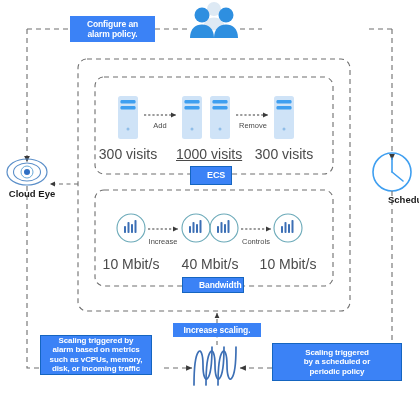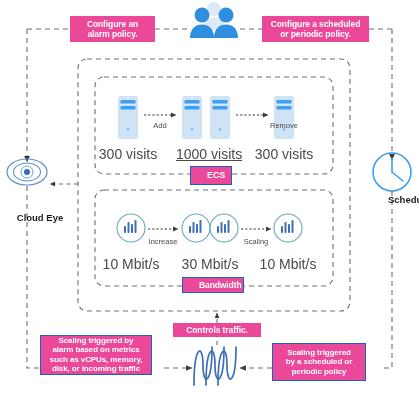--- a/index.html
+++ b/index.html
@@ -9,38 +9,38 @@
     font-family:"Liberation Sans", sans-serif;
     overflow:hidden;
     position:relative;
   }
   #stage{position:absolute;left:0;top:0;width:419px;height:397px;}
   #svg-layer{position:absolute;left:0;top:0;width:419px;height:397px;pointer-events:none;}
 
   
   .chip{
     position:absolute;
-    background:#ec4899;
+    background:#3b82f6;
     color:#ffffff;
     font-weight:bold;
     text-align:center;
     line-height:1.18;
     letter-spacing:-0.1px;
     box-sizing:border-box;
     white-space:pre-line;
   }
   .chip-bordered{border:1px solid #1565c0;}
 
   #chip-alarm-policy{left:70px;top:16px;width:85px;padding:3px 2px;font-size:8.5px;}
   #chip-sched-policy{left:262px;top:16px;width:107px;padding:3px 2px;font-size:8.5px;}
   #chip-ecs{left:190px;top:166px;width:42px;padding:3px 16px;font-size:9px;}
   #chip-bandwidth{left:182px;top:277px;width:62px;padding:2px 16px;font-size:8.5px;}
   #chip-controls-scaling{left:173px;top:323px;width:88px;padding:2px 0;font-size:8.5px;}
   #chip-alarm-trigger{left:40px;top:335px;width:112px;padding:0 3px;font-size:8px;}
-  #chip-sched-trigger{left:272px;top:343px;width:94px;padding:4px 3px;font-size:8px;}
+  #chip-sched-trigger{left:272px;top:343px;width:130px;padding:4px 3px;font-size:8px;}
 
   
   .cap{
     position:absolute;
     color:#4a4a4a;
     font-size:14px;
     text-align:center;
     white-space:nowrap;
   }
   .cap-dark{color:#1a1a1a;font-weight:bold;font-size:9.5px;}
@@ -199,46 +199,44 @@
 
     <g stroke="#6e6e6e" stroke-width="1.1" fill="none" stroke-dasharray="5,4">
       <path d="M392,191 L392,368 L382,368"></path>
       <path d="M272,368 L240,368" marker-end="url(#arw)"></path>
     </g>
   </svg>
 
   <div class="chip" id="chip-alarm-policy">Configure an
 alarm policy.</div>
 
-  <div class="chip" id="chip-sched-policy">Configure a scheduled
-or periodic policy.</div>
-
-  <div class="cap cap-dark" style="left:12px;top:188px;width:56px;margin-top:24px;">Cloud Eye</div>
+
+  <div class="cap cap-dark" style="left:4px;top:188px;width:56px;">Cloud Eye</div>
 
   <div class="cap cap-dark" style="left:384px;top:194px;width:56px;">Scheduled</div>
 
   <div class="cap" style="left:98px;top:146px;width:60px;">300 visits</div>
   <div class="cap" style="left:176px;top:146px;width:62px;text-decoration:underline;">1000 visits</div>
   <div class="cap" style="left:254px;top:146px;width:60px;">300 visits</div>
 
   <div class="small-arrow-label" style="left:142px;top:121px;width:36px;">Add</div>
-  <div class="small-arrow-label" style="left:232px;top:121px;width:42px;margin-left:31px;">Remove</div>
+  <div class="small-arrow-label" style="left:232px;top:121px;width:42px;">Remove</div>
 
   <div class="chip chip-bordered" id="chip-ecs">ECS</div>
 
   <div class="cap" style="left:102px;top:256px;width:58px;">10 Mbit/s</div>
-  <div class="cap" style="left:180px;top:256px;width:60px;">30 Mbit/s</div>
+  <div class="cap" style="left:180px;top:256px;width:60px;">40 Mbit/s</div>
   <div class="cap" style="left:259px;top:256px;width:58px;">10 Mbit/s</div>
 
   <div class="small-arrow-label" style="left:140px;top:237px;width:46px;">Increase</div>
-  <div class="small-arrow-label" style="left:232px;top:237px;width:48px;">Scaling</div>
+  <div class="small-arrow-label" style="left:232px;top:237px;width:48px;">Controls</div>
 
   <div class="chip chip-bordered" id="chip-bandwidth">Bandwidth</div>
 
-  <div class="chip" id="chip-controls-scaling">Controls traffic.</div>
+  <div class="chip" id="chip-controls-scaling">Increase scaling.</div>
 
   <div class="chip chip-bordered" id="chip-alarm-trigger">Scaling triggered by
 alarm based on metrics
 such as vCPUs, memory,
 disk, or incoming traffic</div>
 
   <div class="chip chip-bordered" id="chip-sched-trigger">Scaling triggered
 by a scheduled or
 periodic policy</div>
 

